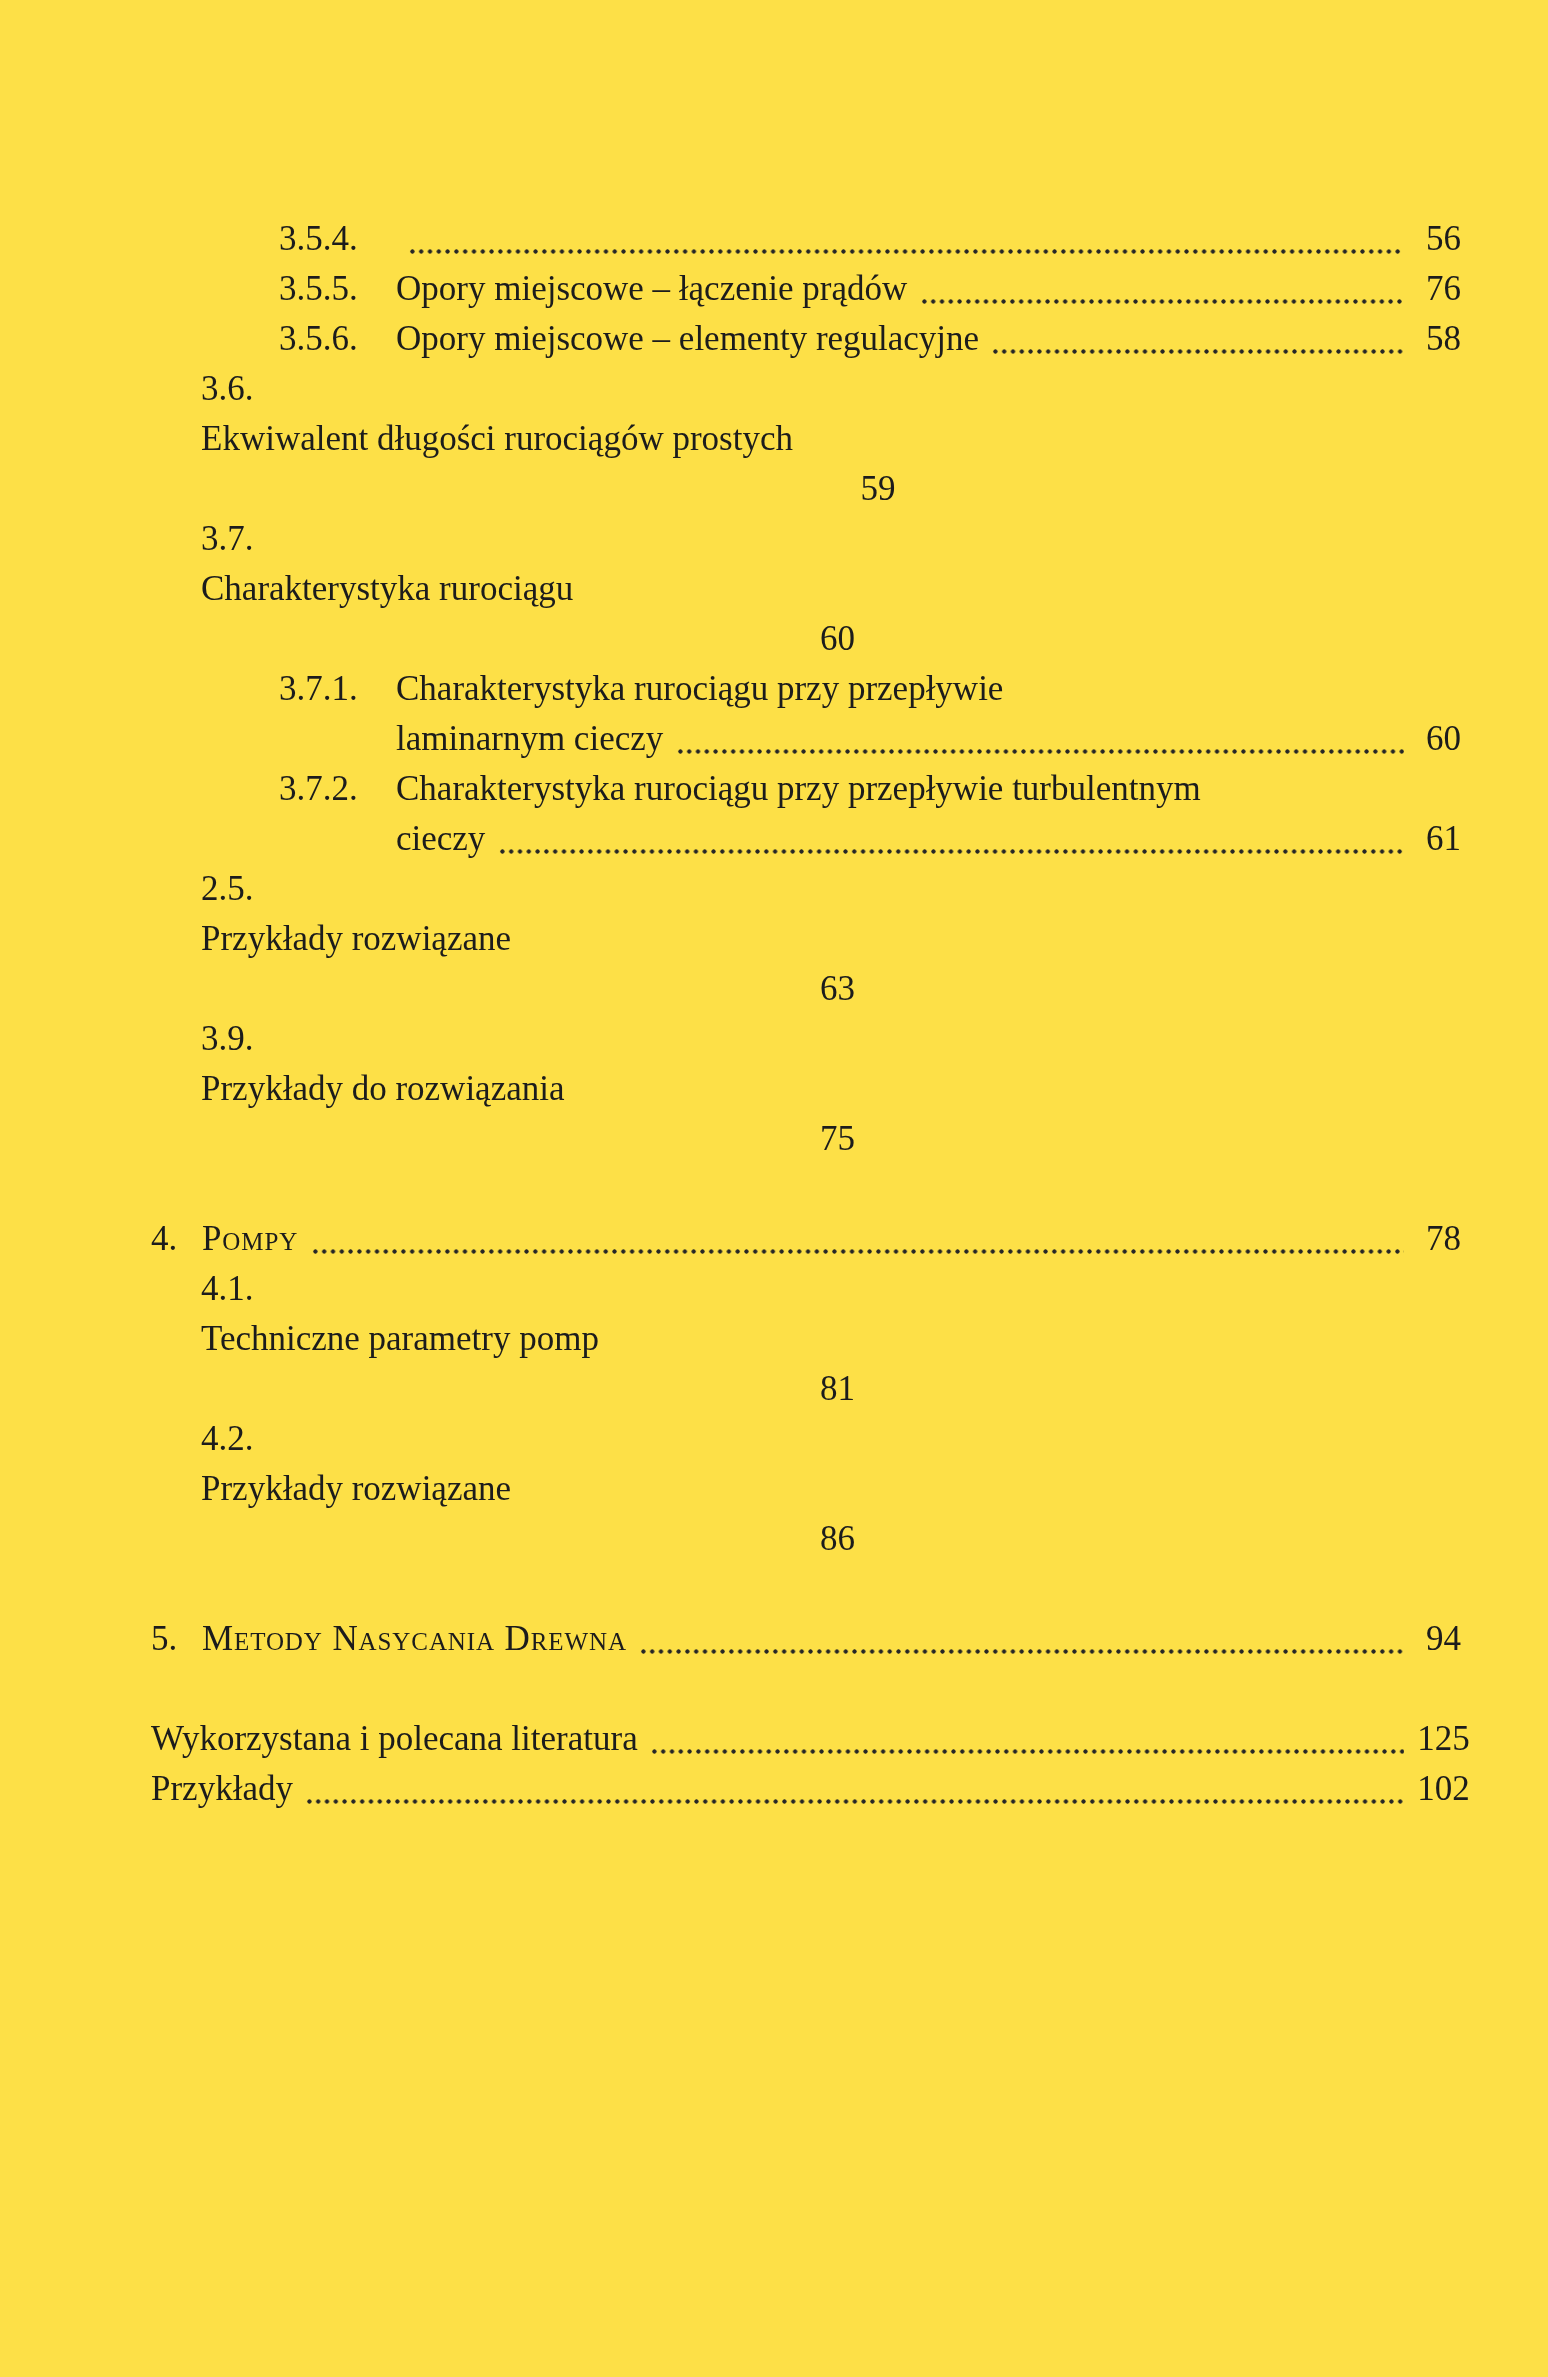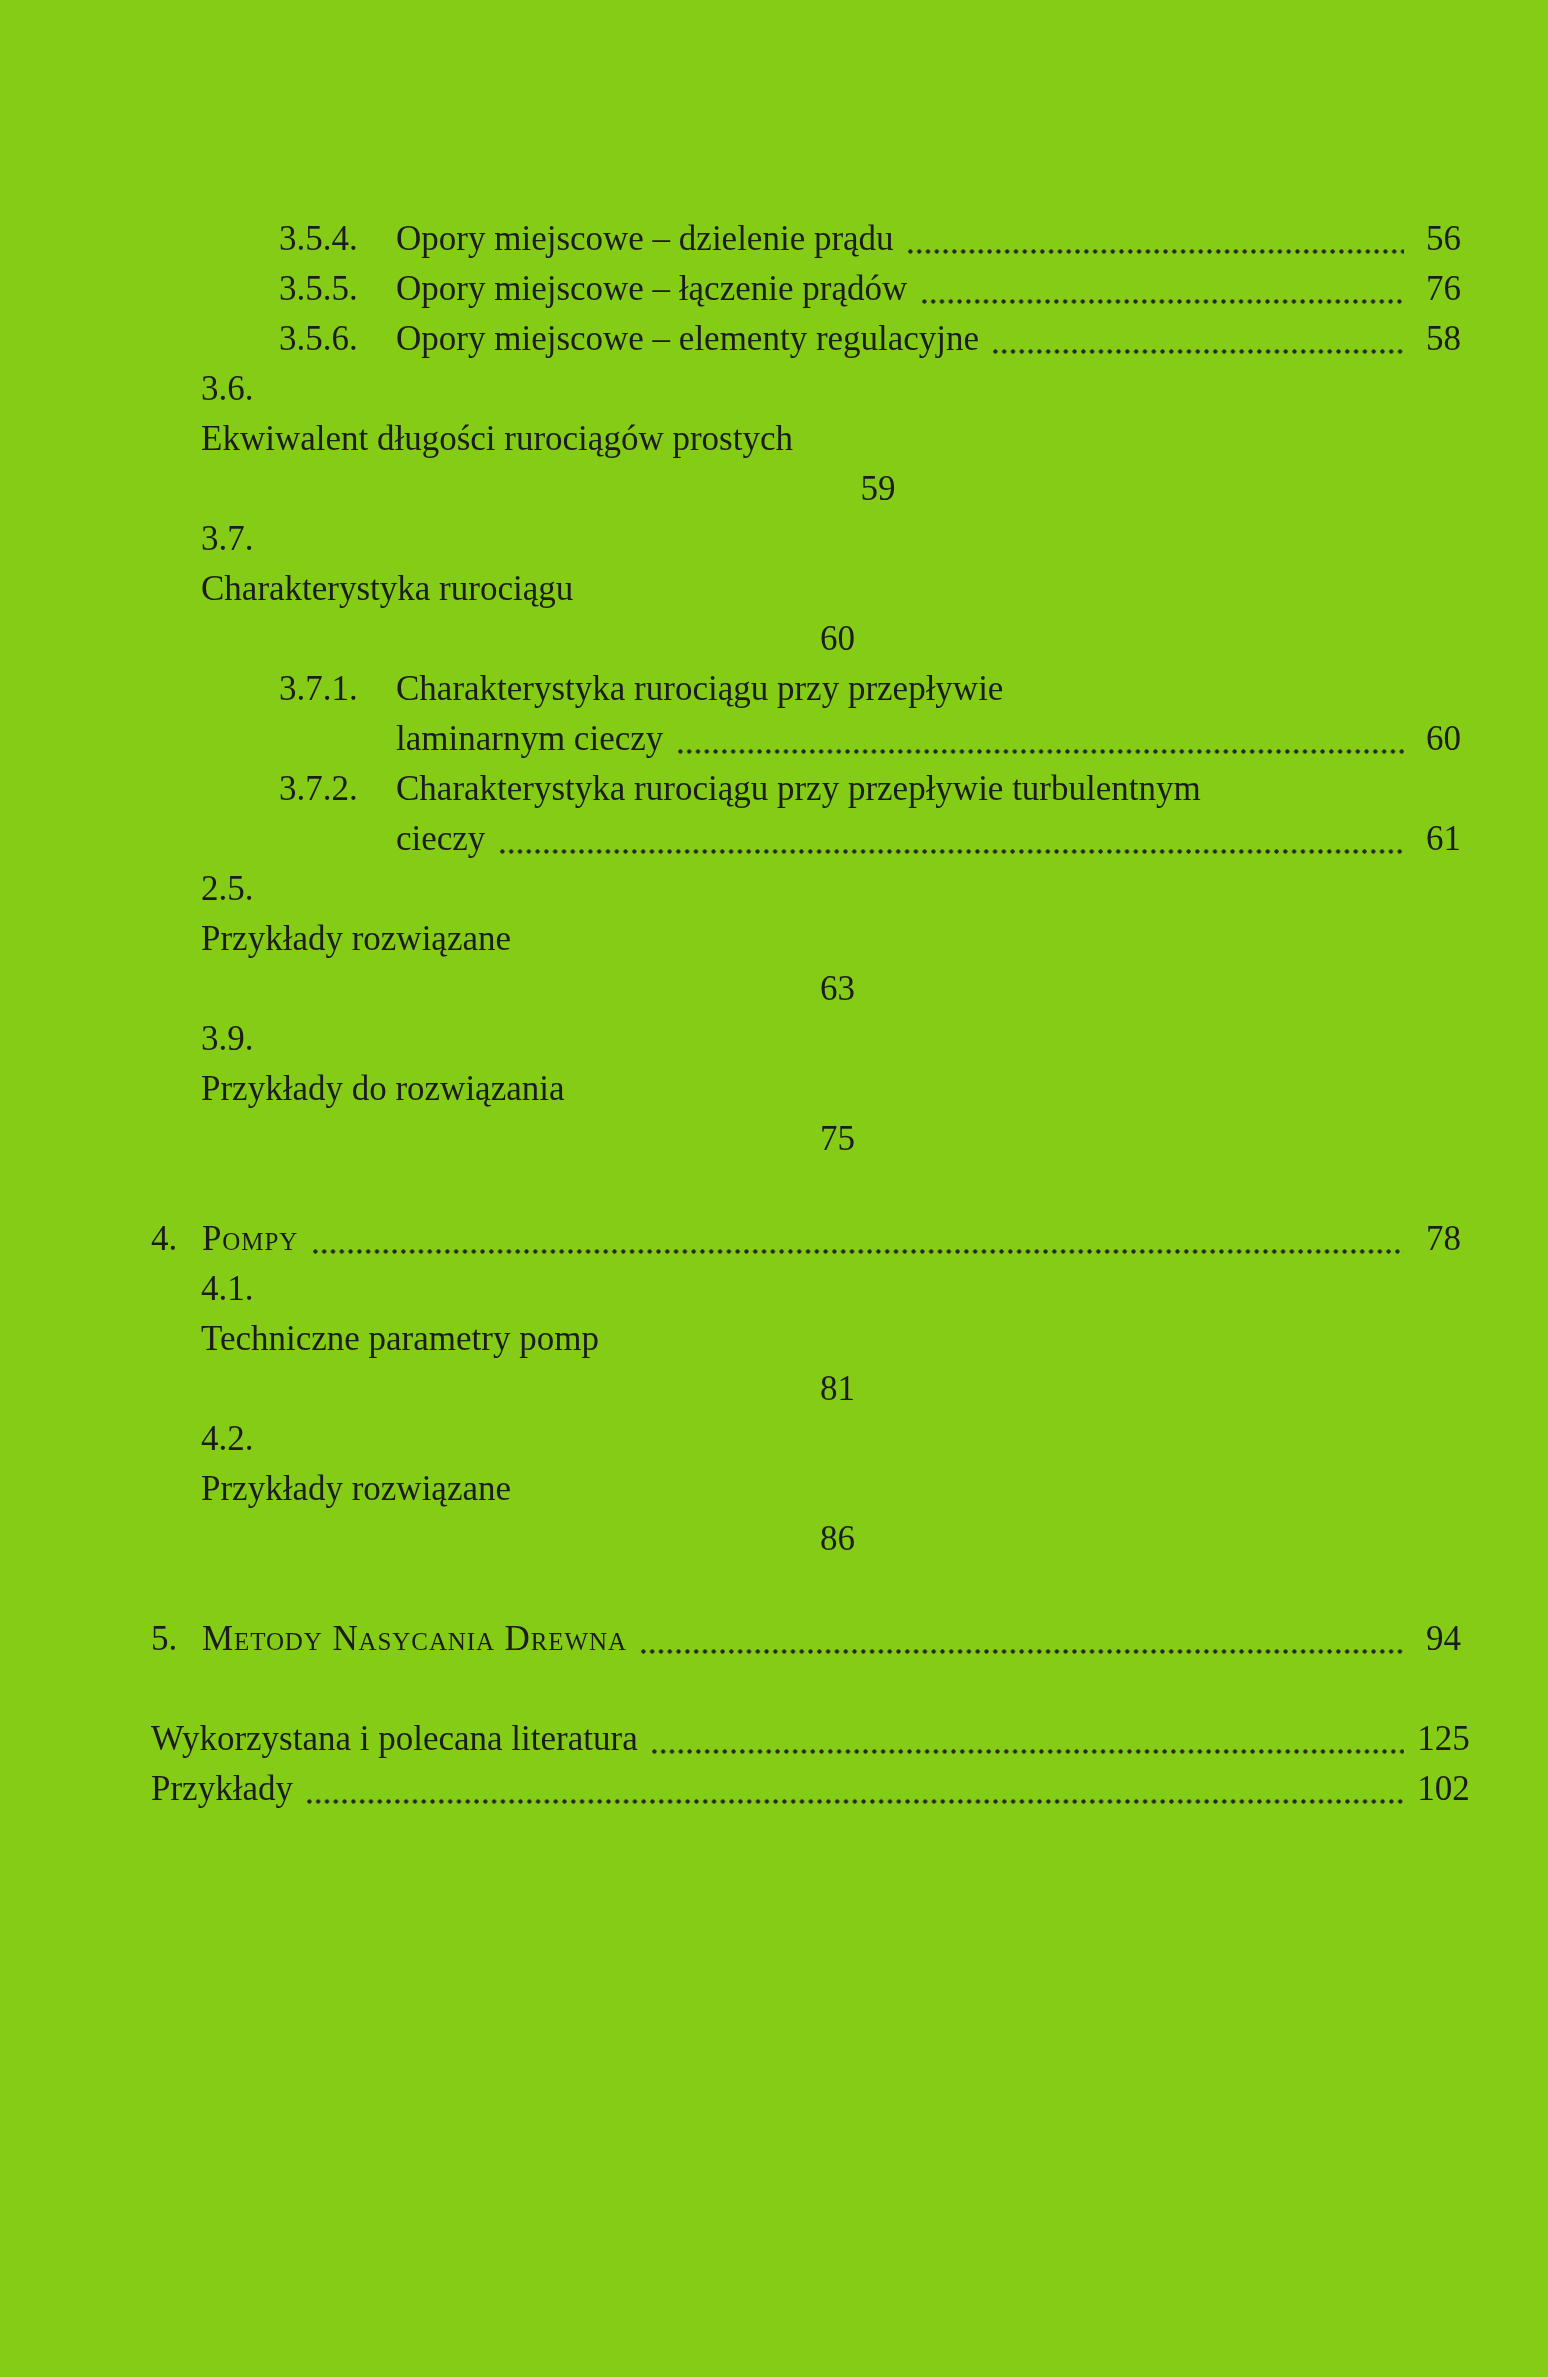--- a/index.html
+++ b/index.html
@@ -9,21 +9,21 @@
     height: 2377px;
     background: #ffffff;
     font-family: "Liberation Serif", serif;
     color: #1c1c1c;
   }
   .page {
     position: relative;
     width: 1549px;
     height: 2377px;
     overflow: hidden;
-    background: #84cc16;
+    background: #fde047;
   }
   .toc {
     position: absolute;
     left: 151px;
     top: 214px;
     width: 1323px;
     font-size: 35px;
     line-height: 50px;
   }
   .row { display: flex; }
@@ -50,21 +50,20 @@
   }
   .pagenum { flex: 0 0 auto; min-width: 61px; text-align: center; }
 </style>
 </head>
 <body>
 
 <div class="page">
   <div class="toc">
       <div class="row level-2">
         <span class="num">3.5.4.</span>
-        <span class="title">Opory miejscowe – dzielenie prądu</span>
         <span class="dots"></span>
         <span class="pagenum">56</span>
       </div>
       <div class="row level-2">
         <span class="num">3.5.5.</span>
         <span class="title">Opory miejscowe – łączenie prądów</span>
         <span class="dots"></span>
         <span class="pagenum">76</span>
       </div>
       <div class="row level-2">

